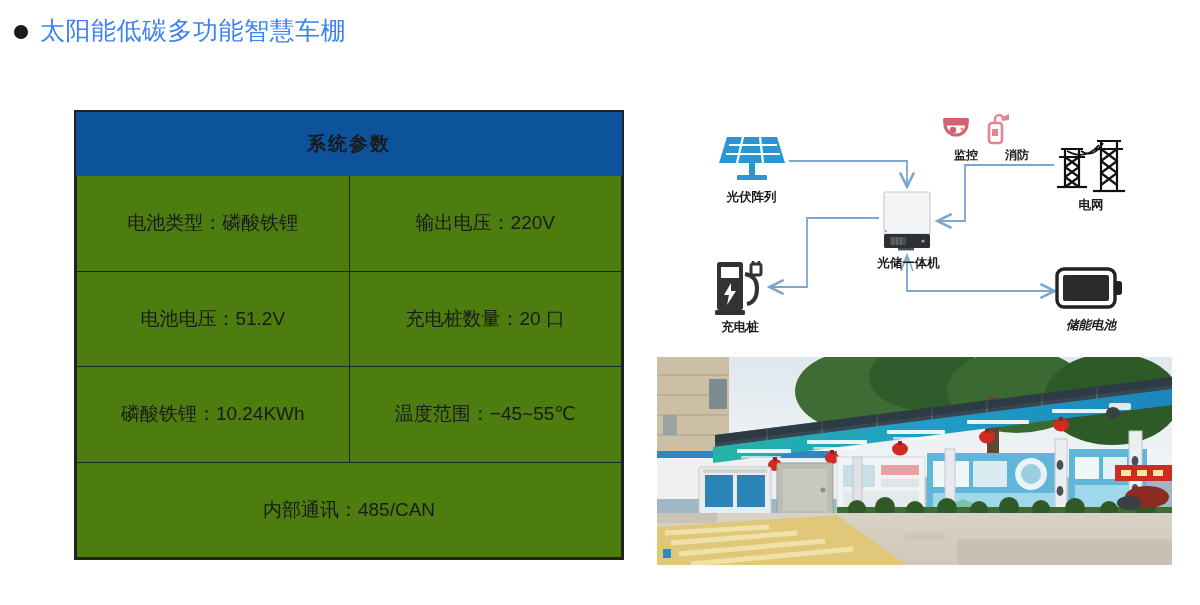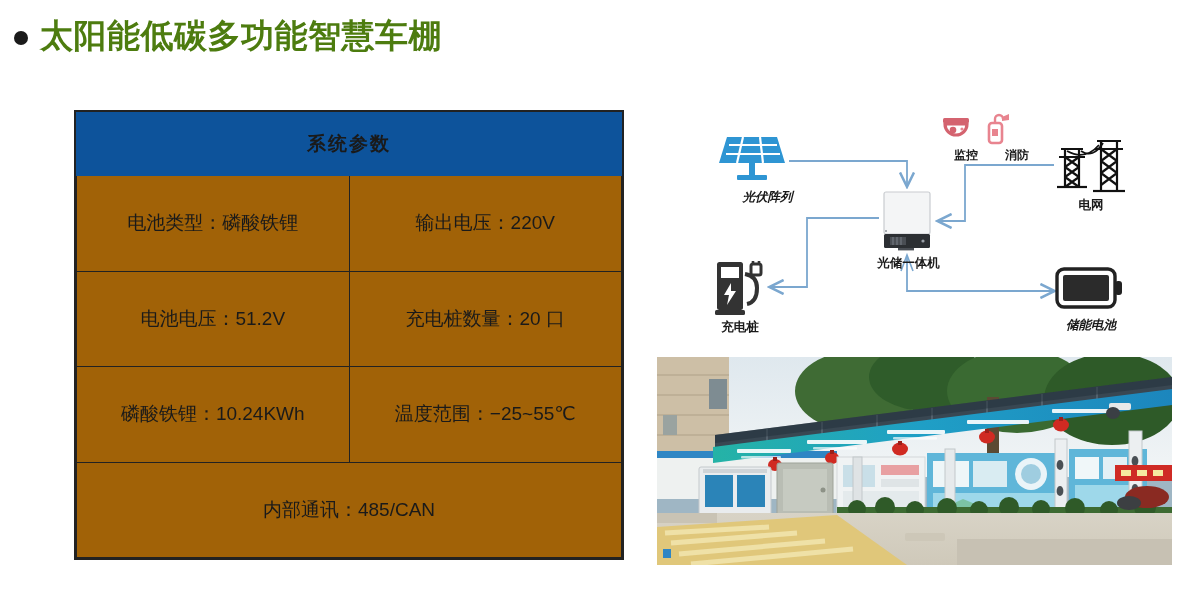--- a/index.html
+++ b/index.html
@@ -16,31 +16,31 @@
   .title-row{
     position:absolute;left:14px;top:14px;
     display:flex;align-items:center;gap:12px;
   }
   .title-bullet{
     width:14px;height:14px;border-radius:50%;
     background:#1a1a1a;flex:0 0 auto;
     margin-top:3px;
   }
   .title-text{
-    font-size:33px;font-weight:bold;letter-spacing:.5px;
-    color:#4d7c0f;white-space:nowrap;
+    font-size:25px;font-weight:normal;letter-spacing:.5px;
+    color:#3b82f6;white-space:nowrap;
   }
 
   
   .spec-table{
     position:absolute;left:74px;top:110px;
     width:550px;height:450px;
     border:2px solid #222;
     border-collapse:collapse;
-    background:#a16207;
+    background:#4d7c0f;
     box-sizing:border-box;
   }
   .spec-table table{
     width:100%;height:100%;
     border-collapse:collapse;
     table-layout:fixed;
   }
   .spec-table th,.spec-table td{
     border:1.5px solid #222;
     text-align:center;
@@ -71,21 +71,21 @@
     position:absolute;
     font-size:12.5px;font-weight:bold;
     color:#1a1a1a;white-space:nowrap;
     text-align:center;
   }
 
   .ic{position:absolute;}
 
   
   .solar{left:60px;top:28px;width:74px;height:52px;}
-  .lbl-solar{left:60px;top:84px;width:105px;font-style:italic;}
+  .lbl-solar{left:44px;top:84px;width:105px;}
 
   
   .mon{left:286px;top:10px;width:30px;height:30px;}
   .fire{left:328px;top:8px;width:28px;height:32px;}
   .lbl-mon{left:279px;top:42px;width:44px;font-size:12px;text-align:right;}
   .lbl-fire{left:340px;top:42px;width:44px;font-size:12px;}
 
   
   .grid{left:398px;top:30px;width:74px;height:60px;}
   .lbl-grid{left:406px;top:92px;width:60px;}
@@ -130,21 +130,21 @@
       <tr>
         <td>电池类型：磷酸铁锂</td>
         <td>输出电压：220V</td>
       </tr>
       <tr>
         <td>电池电压：51.2V</td>
         <td>充电桩数量：20 口</td>
       </tr>
       <tr>
         <td>磷酸铁锂：10.24KWh</td>
-        <td>温度范围：−25~55℃</td>
+        <td>温度范围：−45~55℃</td>
       </tr>
       <tr class="last-row">
         <td colspan="2">内部通讯：485/CAN</td>
       </tr>
     </tbody>
   </table>
 </div>
 
 <div class="diagram">
 

